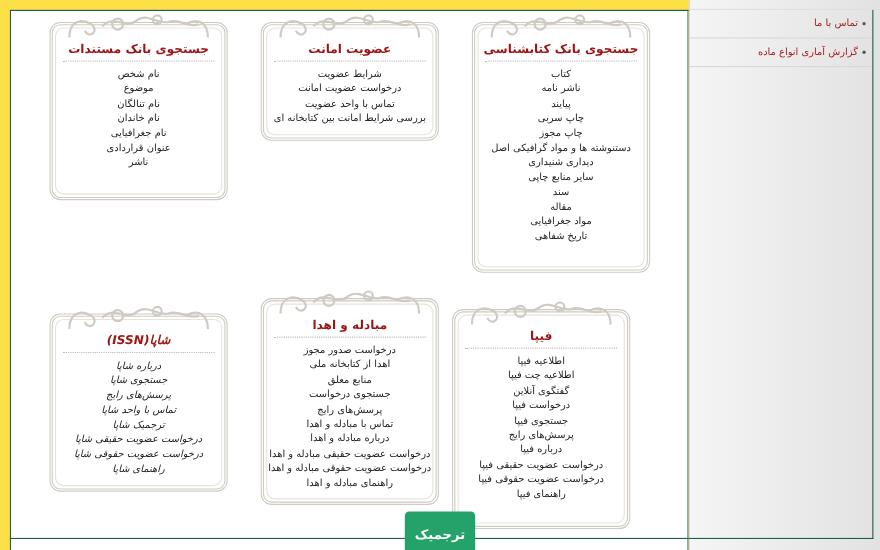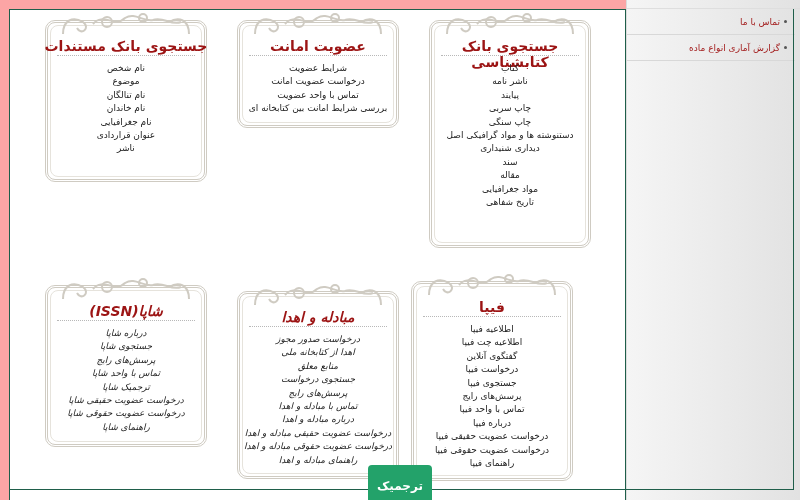--- a/index.html
+++ b/index.html
@@ -1,17 +1,17 @@
 <!DOCTYPE html>
 <html><head>
   <meta charset="utf-8">
   <style>
     * { box-sizing: border-box; margin: 0; padding: 0; }
     html, body { width: 800px; height: 500px; overflow: hidden; background: #f2f2f2; font-family: "DejaVu Sans", sans-serif; }
-    .page { position: relative; width: 800px; height: 500px; background: #fca5a5; }
+    .page { position: relative; width: 800px; height: 500px; background: #fde047; }
     .main-frame {
       position: absolute; left: 9px; top: 9px; width: 617px; height: 502px;
       background: #ffffff; border: 1px solid #1f5e4a;
     }
     .main-frame-bottom {
       position: absolute; left: 9px; top: 489px; width: 790px; height: 0;
       border-top: 1px solid #1f5e4a;
     }
     .main-frame-top {
       position: absolute; left: 9px; top: 9px; width: 790px; height: 0;
@@ -48,21 +48,21 @@
     .card-box {
       position: absolute; top: 10px; left: 2px; right: 2px; bottom: 0;
       border: 3px double #cfcbc2; border-radius: 10px; background: #fff;
     }
     .card-box::after {
       content: ""; position: absolute; left: 2px; right: 2px; top: 2px; bottom: 2px;
       border: 1px solid #e6e3dc; border-radius: 8px; pointer-events: none;
     }
     .card-title {
       position: absolute; left: 0; right: 0; top: 28px;
-      font-size: 14px; font-weight: bold; color: #9c1414;
+      font-size: 11px; font-weight: bold; color: #9c1414;
     }
     .card-sep {
       position: absolute; left: 14px; right: 14px; top: 45px; border-top: 1px dotted #b8b8b8;
     }
     .card-list { position: absolute; left: 0; right: 0; top: 52px; list-style: none; }
     .card-list li {
       font-size: 9px; color: #222; height: 13.4px; line-height: 13.4px; cursor: pointer; white-space: nowrap;
     }
 
     .badge {
@@ -104,23 +104,24 @@
         <circle cx="64" cy="12" r="5" fill="none" stroke="#cfcbc2" stroke-width="2"></circle>
         <circle cx="100" cy="8" r="4" fill="none" stroke="#cfcbc2" stroke-width="2"></circle>
       </svg>
     <div class="card-title">جستجوی بانک کتابشناسی</div>
     <div class="card-sep"></div>
     <ul class="card-list">
       <li>کتاب</li>
       <li>ناشر نامه</li>
       <li>پیایند</li>
       <li>چاپ سربی</li>
-      <li>چاپ سنگی</li>
+      <li>چاپ مجوز</li>
       <li>دستنوشته ها و مواد گرافیکی اصل</li>
       <li>دیداری شنیداری</li>
+      <li>سایر منابع چاپی</li>
       <li>سند</li>
       <li>مقاله</li>
       <li>مواد جغرافیایی</li>
       <li>تاریخ شفاهی</li>
     </ul>
   </div>
 
   <div class="card" style="left:235px; top:10px; height:118px;">
     <div class="card-box"></div>
     <svg class="card-ornament" viewBox="0 0 166 26">
@@ -167,29 +168,28 @@
       </svg>
     <div class="card-title">فیپا</div>
     <div class="card-sep"></div>
     <ul class="card-list">
       <li>اطلاعیه فیپا</li>
       <li>اطلاعیه چت فیپا</li>
       <li>گفتگوی آنلاین</li>
       <li>درخواست فیپا</li>
       <li>جستجوی فیپا</li>
       <li>پرسش‌های رایج</li>
-      <li>تماس با واحد فیپا</li>
       <li>درباره فیپا</li>
       <li>درخواست عضویت حقیقی فیپا</li>
       <li>درخواست عضویت حقوقی فیپا</li>
       <li>راهنمای فیپا</li>
     </ul>
   </div>
 
-  <div class="card" style="left:235px; top:281px; height:198px;font-style:italic;">
+  <div class="card" style="left:235px; top:261px; height:198px;">
     <div class="card-box"></div>
     <svg class="card-ornament" viewBox="0 0 166 26">
         <path d="M20 24 C20 10 30 6 40 12 C48 18 38 26 34 18 M50 14 C60 2 72 18 82 8 C92 2 100 12 110 10 C120 6 128 16 138 12 M146 24 C146 10 136 6 126 12" fill="none" stroke="#cfcbc2" stroke-width="2"></path>
         <circle cx="64" cy="12" r="5" fill="none" stroke="#cfcbc2" stroke-width="2"></circle>
         <circle cx="100" cy="8" r="4" fill="none" stroke="#cfcbc2" stroke-width="2"></circle>
       </svg>
     <div class="card-title">مبادله و اهدا</div>
     <div class="card-sep"></div>
     <ul class="card-list">
       <li>درخواست صدور مجوز</li>

